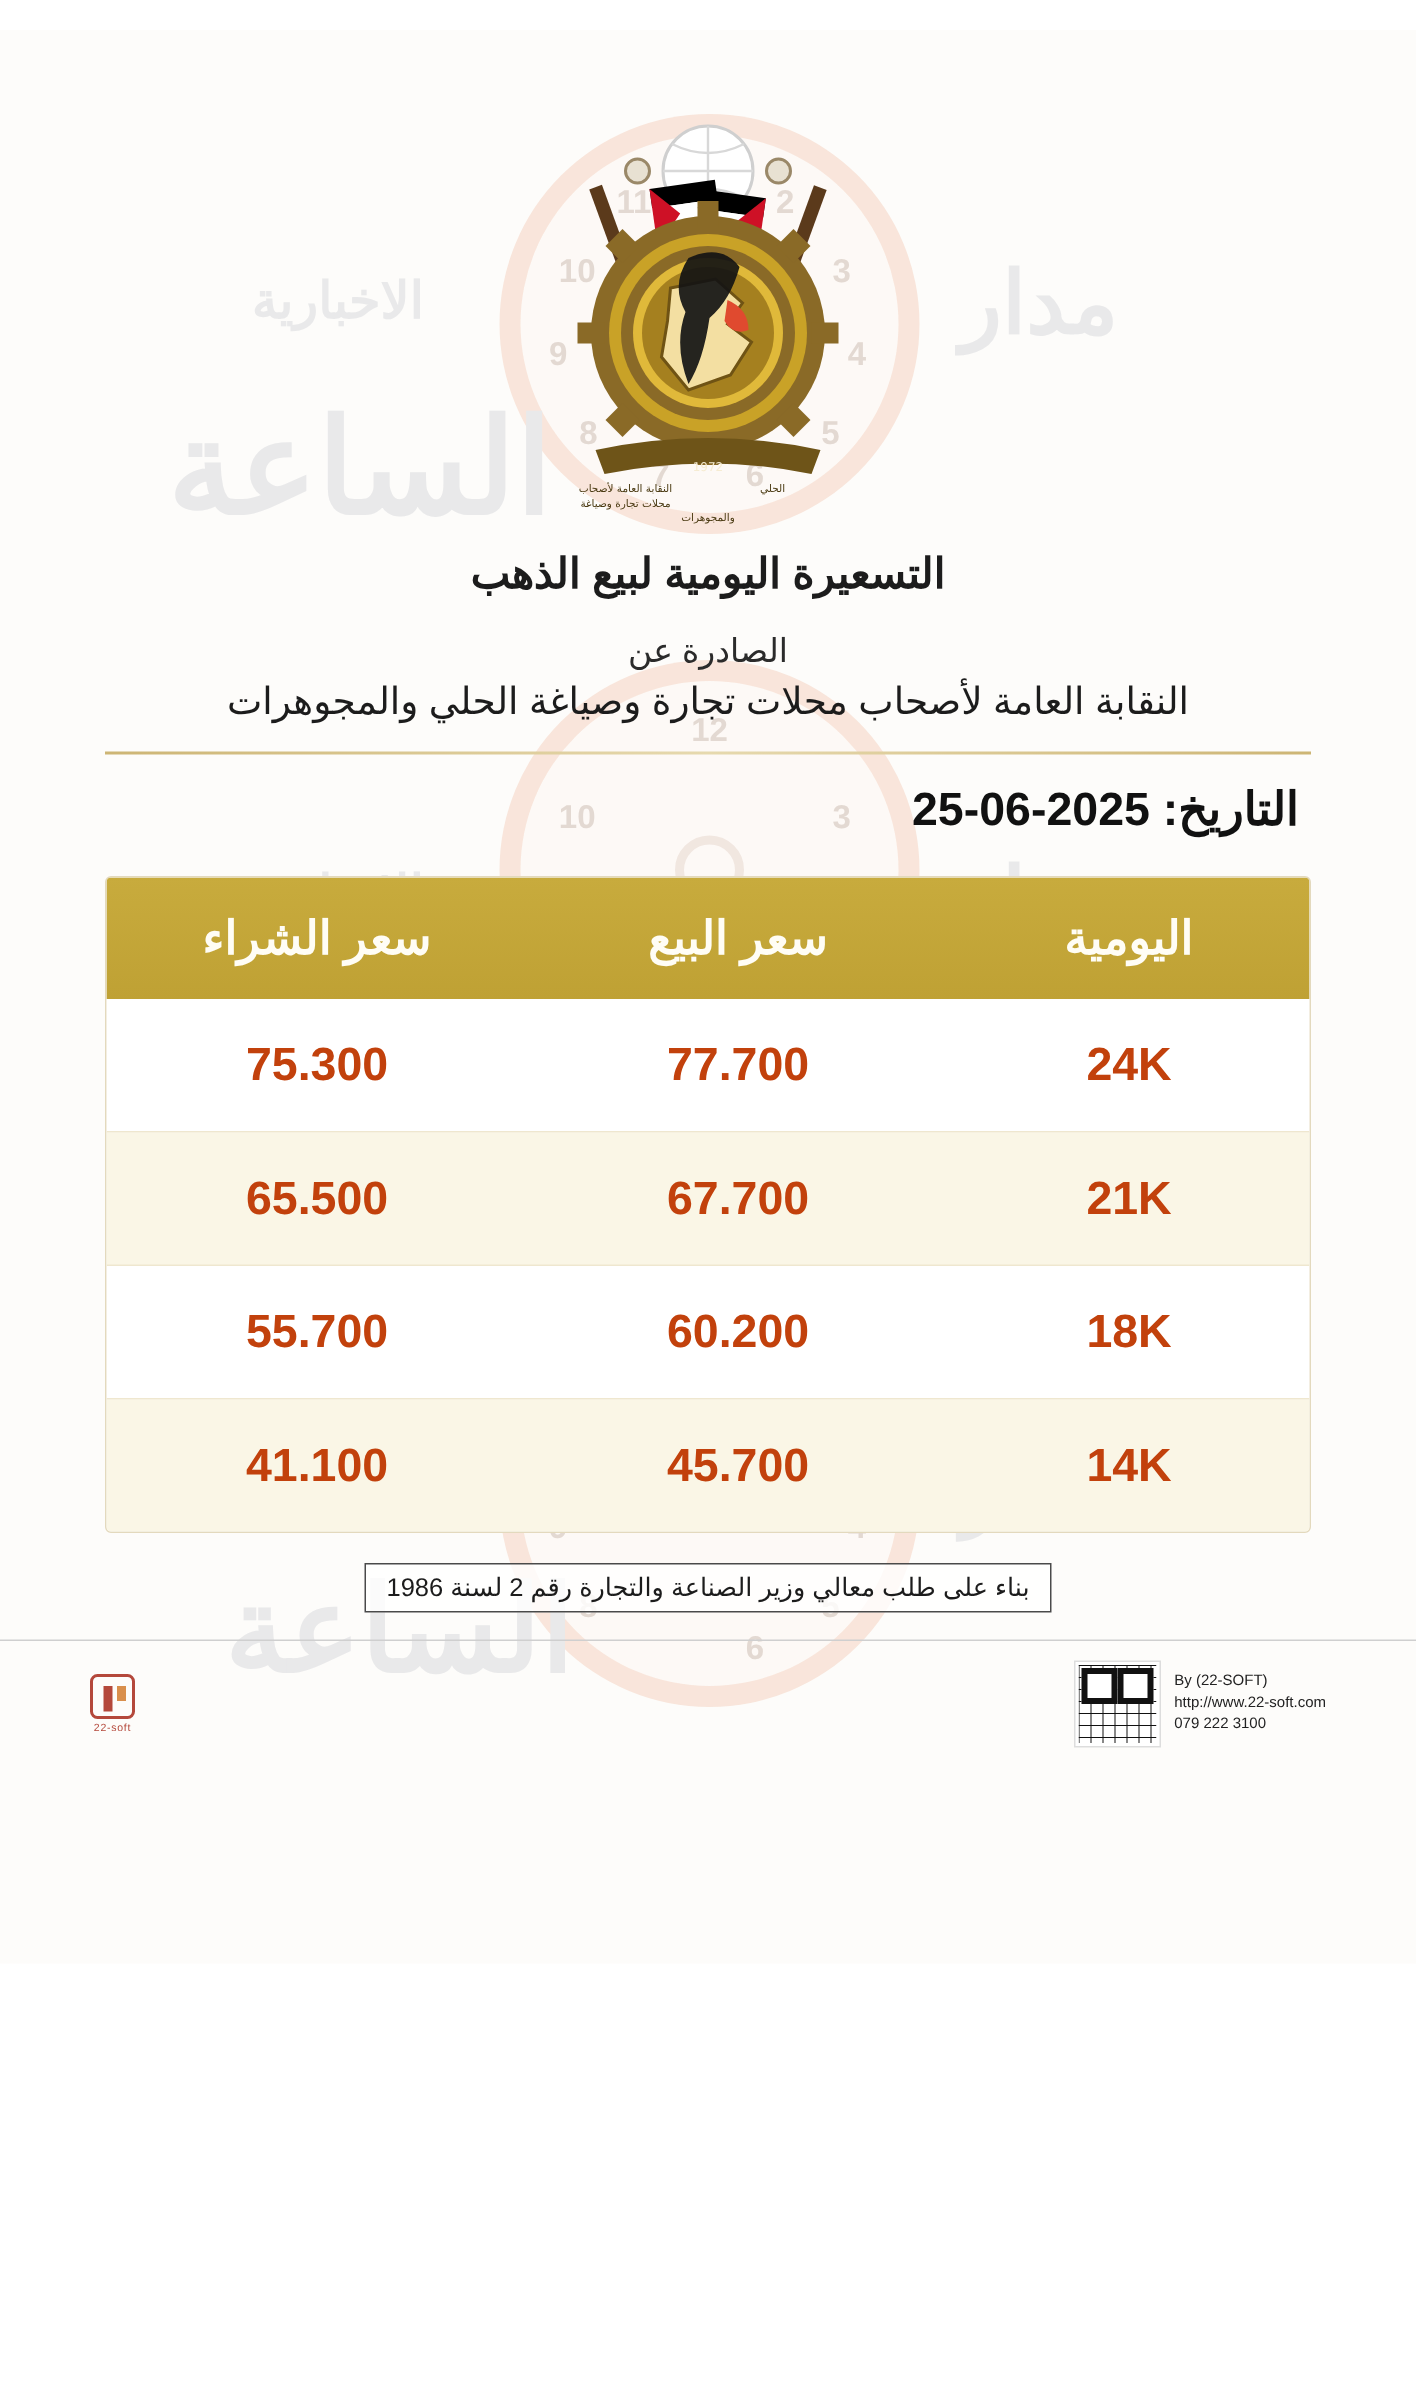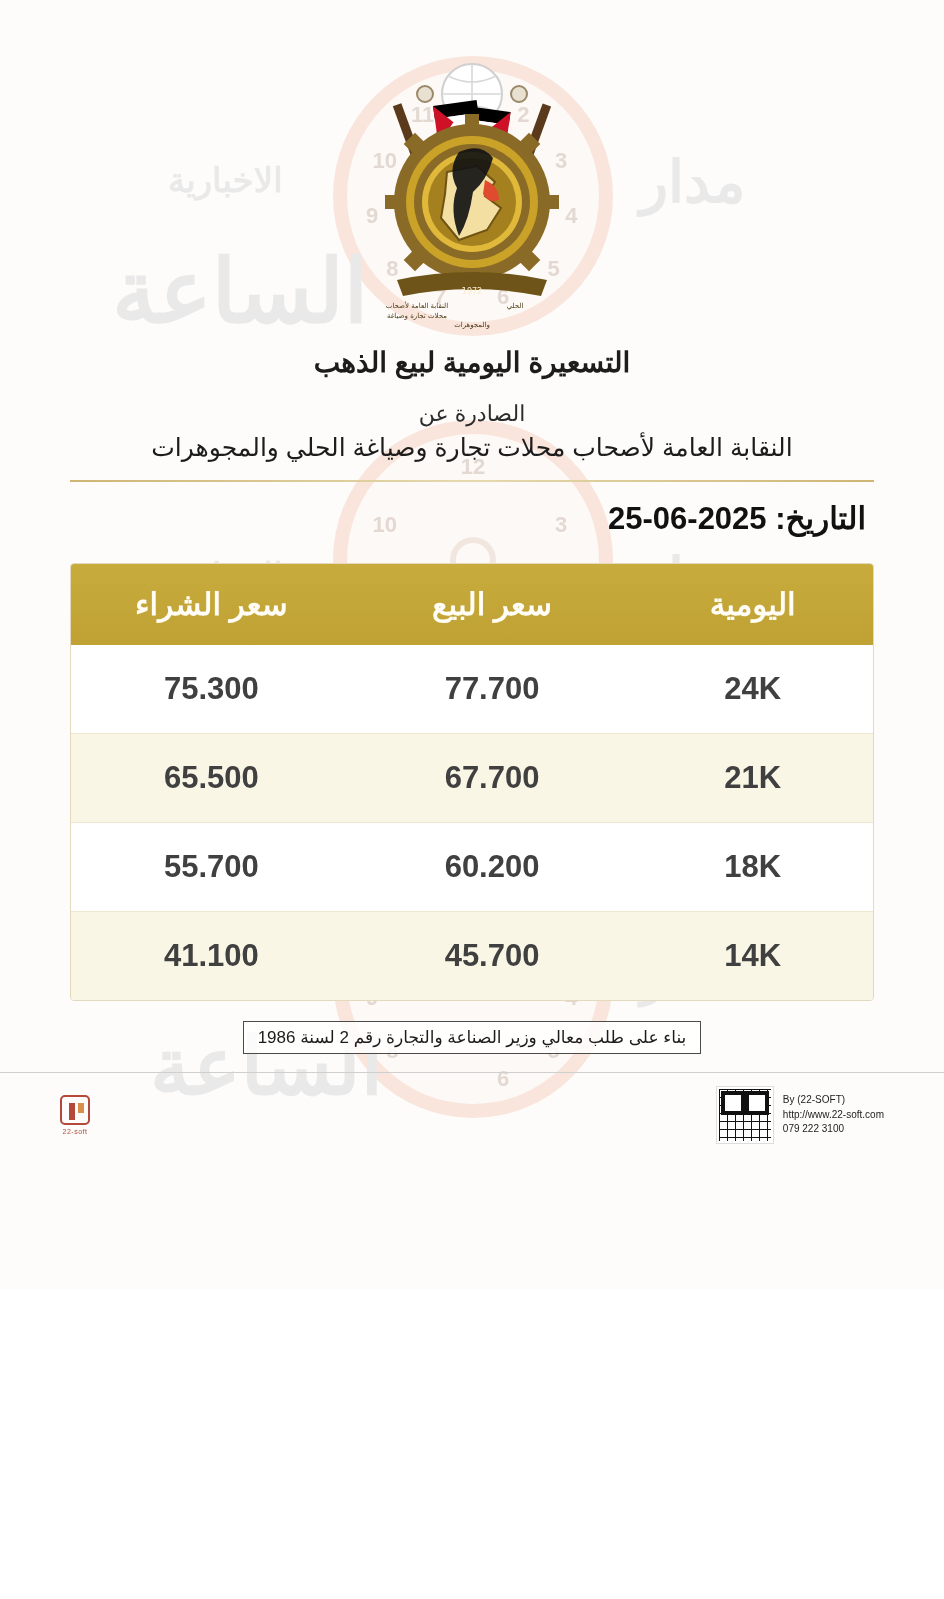--- a/index.html
+++ b/index.html
@@ -10,20 +10,21 @@
     font-family: "Liberation Sans", sans-serif;
     overflow: hidden;
   }
 
   #page {
     position: relative;
     width: 944px;
     height: 1289px;
     background: #fdfcfa;
     overflow: hidden;
+    margin-top: 20px;
   }
 
   
   .wm-layer {
     position: absolute;
     inset: 0;
     pointer-events: none;
     z-index: 0;
   }
   .wm-text {
@@ -135,21 +136,21 @@
     background: linear-gradient(to bottom, #c8ab3d, #bfa134);
     color: #fffdf5;
     font-size: 31px;
     font-weight: bold;
     padding: 22px 10px;
     text-align: center;
   }
   table.prices tbody td {
     font-size: 31px;
     font-weight: bold;
-    color: #404040;
+    color: #c2410c;
     text-align: center;
     padding: 26px 10px;
     border-bottom: 1px solid #efe7cf;
   }
   table.prices tbody tr:nth-child(even) td {
     background: #faf6e6;
   }
   table.prices tbody tr:nth-child(odd) td {
     background: rgba(255,255,255,0.55);
   }

